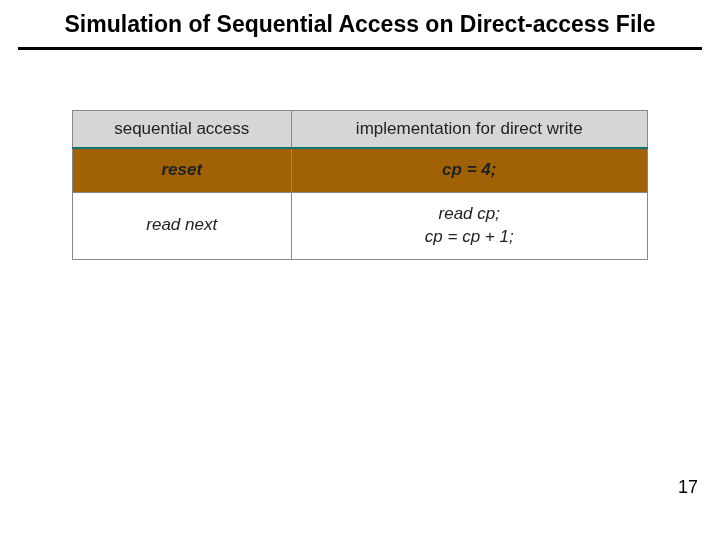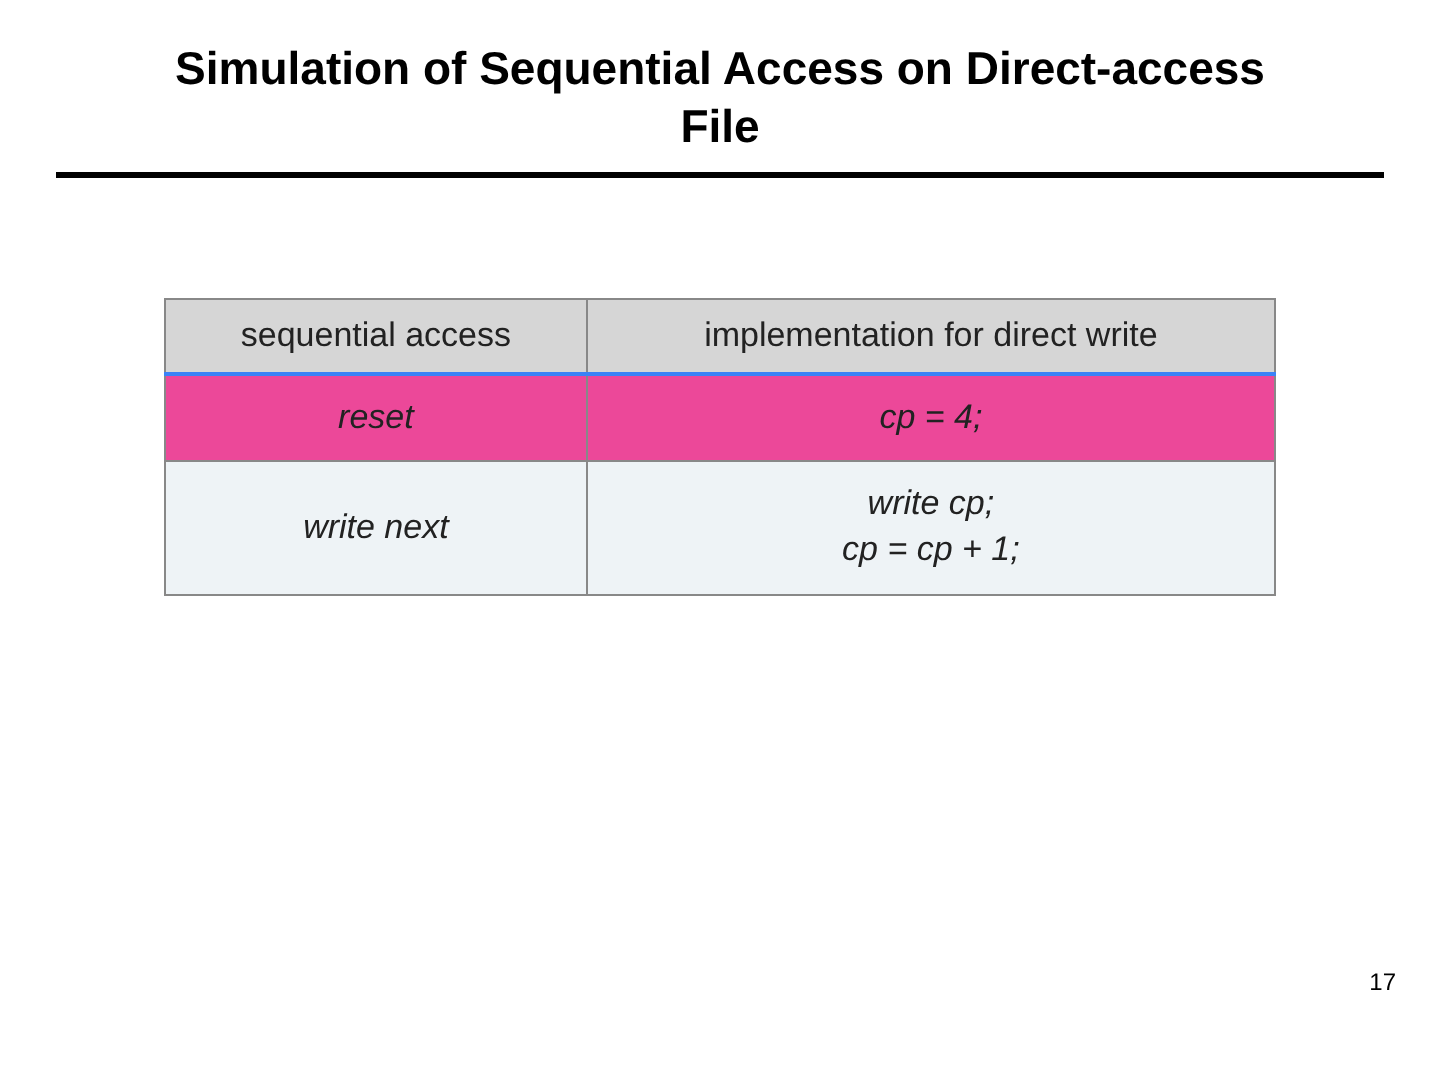--- a/index.html
+++ b/index.html
@@ -8,21 +8,21 @@
     width: 720px;
     height: 540px;
     background: #ffffff;
     font-family: Arial, Helvetica, sans-serif;
     position: relative;
   }
   .slide {
     width: 720px;
     height: 516px;
     position: relative;
-    padding: 10px;
+    padding: 0;
   }
   .title {
     font-size: 23px;
     font-weight: bold;
     color: #000;
     text-align: center;
     padding: 10px 60px 8px 60px;
     line-height: 1.25;
   }
   .hr {
@@ -49,32 +49,32 @@
   table.simtable td {
     border: 1px solid #888;
     padding: 10px 6px 10px 6px;
     text-align: center;
     font-style: italic;
     vertical-align: middle;
     line-height: 1.35;
   }
   table.simtable col.left { width: 38%; }
   table.simtable col.right { width: 62%; }
-  tr.reset-row td { background: #ec4899; }
+  tr.reset-row td { background: #a16207; font-weight: bold; }
   tr.read-row td { background: #ffffff; }
   tr.write-row td { background: #eef3f6; }
   
   table.simtable thead th {
-    border-bottom: 2px solid #3b82f6;
+    border-bottom: 2px solid #0f766e;
   }
   .pagenum {
     position: absolute;
     right: 22px;
     bottom: 18px;
-    font-size: 12px;
+    font-size: 18px;
     color: #000;
   }
 </style>
 </head>
 <body>
 
 <div class="slide">
 
   <div class="title">Simulation of Sequential Access on Direct-access File</div>
   <hr class="hr">
@@ -89,22 +89,22 @@
         <tr>
           <th>sequential access</th>
           <th>implementation for direct write</th>
         </tr>
       </thead>
       <tbody>
         <tr class="reset-row">
           <td>reset</td>
           <td>cp = 4;</td>
         </tr>
-        <tr class="write-row">
-          <td>write next</td>
-          <td>write cp;<br>cp = cp + 1;</td>
+        <tr class="read-row">
+          <td>read next</td>
+          <td>read cp;<br>cp = cp + 1;</td>
         </tr>
       </tbody>
     </table>
   </div>
 
   <div class="pagenum">17</div>
 </div>
 
 </body></html>

